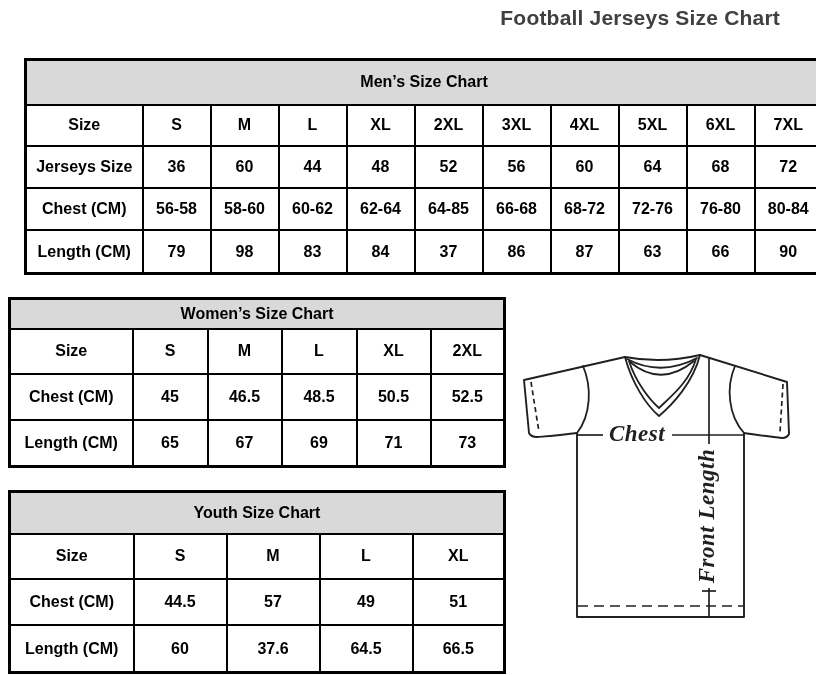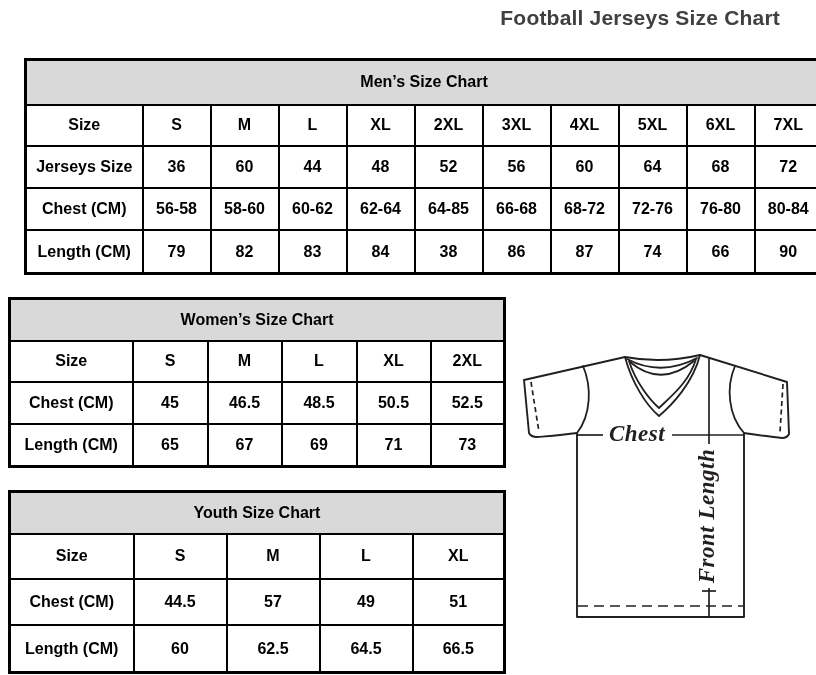--- a/index.html
+++ b/index.html
@@ -35,21 +35,21 @@
     padding:0 2px;
     overflow:hidden;white-space:nowrap;
   }
   table.size-table td.band{
     background:var(--band-bg);
     font-size:16px;
   }
   #men-table{left:24px;top:58px;width:800px;height:217px;}
   #men-table tr.band-row{height:45px;}
   #women-table{left:8px;top:297px;width:495px;height:171px;}
-  #women-table tr.band-row{height:42px;}
+  #women-table tr.band-row{height:30px;}
   #youth-table{left:8px;top:490px;width:495px;height:184px;border-radius:12px;}
   #youth-table tr.band-row{height:42px;}
   #jersey{position:absolute;left:515px;top:335px;width:300px;height:340px;}
   #jersey .stroke{
     fill:none;stroke:var(--line-color);
     stroke-width:1.8;stroke-linejoin:round;stroke-linecap:round;
   }
   #jersey .fill-stroke{
     fill:#ffffff;stroke:var(--line-color);
     stroke-width:1.9;stroke-linejoin:round;
@@ -127,27 +127,27 @@
           <td>64-85</td>
           <td>66-68</td>
           <td>68-72</td>
           <td>72-76</td>
           <td>76-80</td>
           <td>80-84</td>
         </tr>
         <tr>
           <td>Length (CM)</td>
           <td>79</td>
-          <td>82</td>
+          <td>98</td>
           <td>83</td>
           <td>84</td>
-          <td>38</td>
+          <td>37</td>
           <td>86</td>
           <td>87</td>
-          <td>74</td>
+          <td>63</td>
           <td>66</td>
           <td>90</td>
         </tr>
       </tbody>
     </table>
 
   <table id="women-table" class="size-table">
       <colgroup>
         <col style="width: 123px;">
         <col style="width: 75px;">
@@ -209,21 +209,21 @@
         <tr>
           <td>Chest (CM)</td>
           <td>44.5</td>
           <td>57</td>
           <td>49</td>
           <td>51</td>
         </tr>
         <tr>
           <td>Length (CM)</td>
           <td>60</td>
-          <td>62.5</td>
+          <td>37.6</td>
           <td>64.5</td>
           <td>66.5</td>
         </tr>
       </tbody>
     </table>
 
   <svg id="jersey" viewBox="0 0 300 340" xmlns="http://www.w3.org/2000/svg">
 
     <path class="fill-stroke" d="M110,22 L9,45 L14,98 Q16,102 22,102
              C34,101 48,100 62,98

